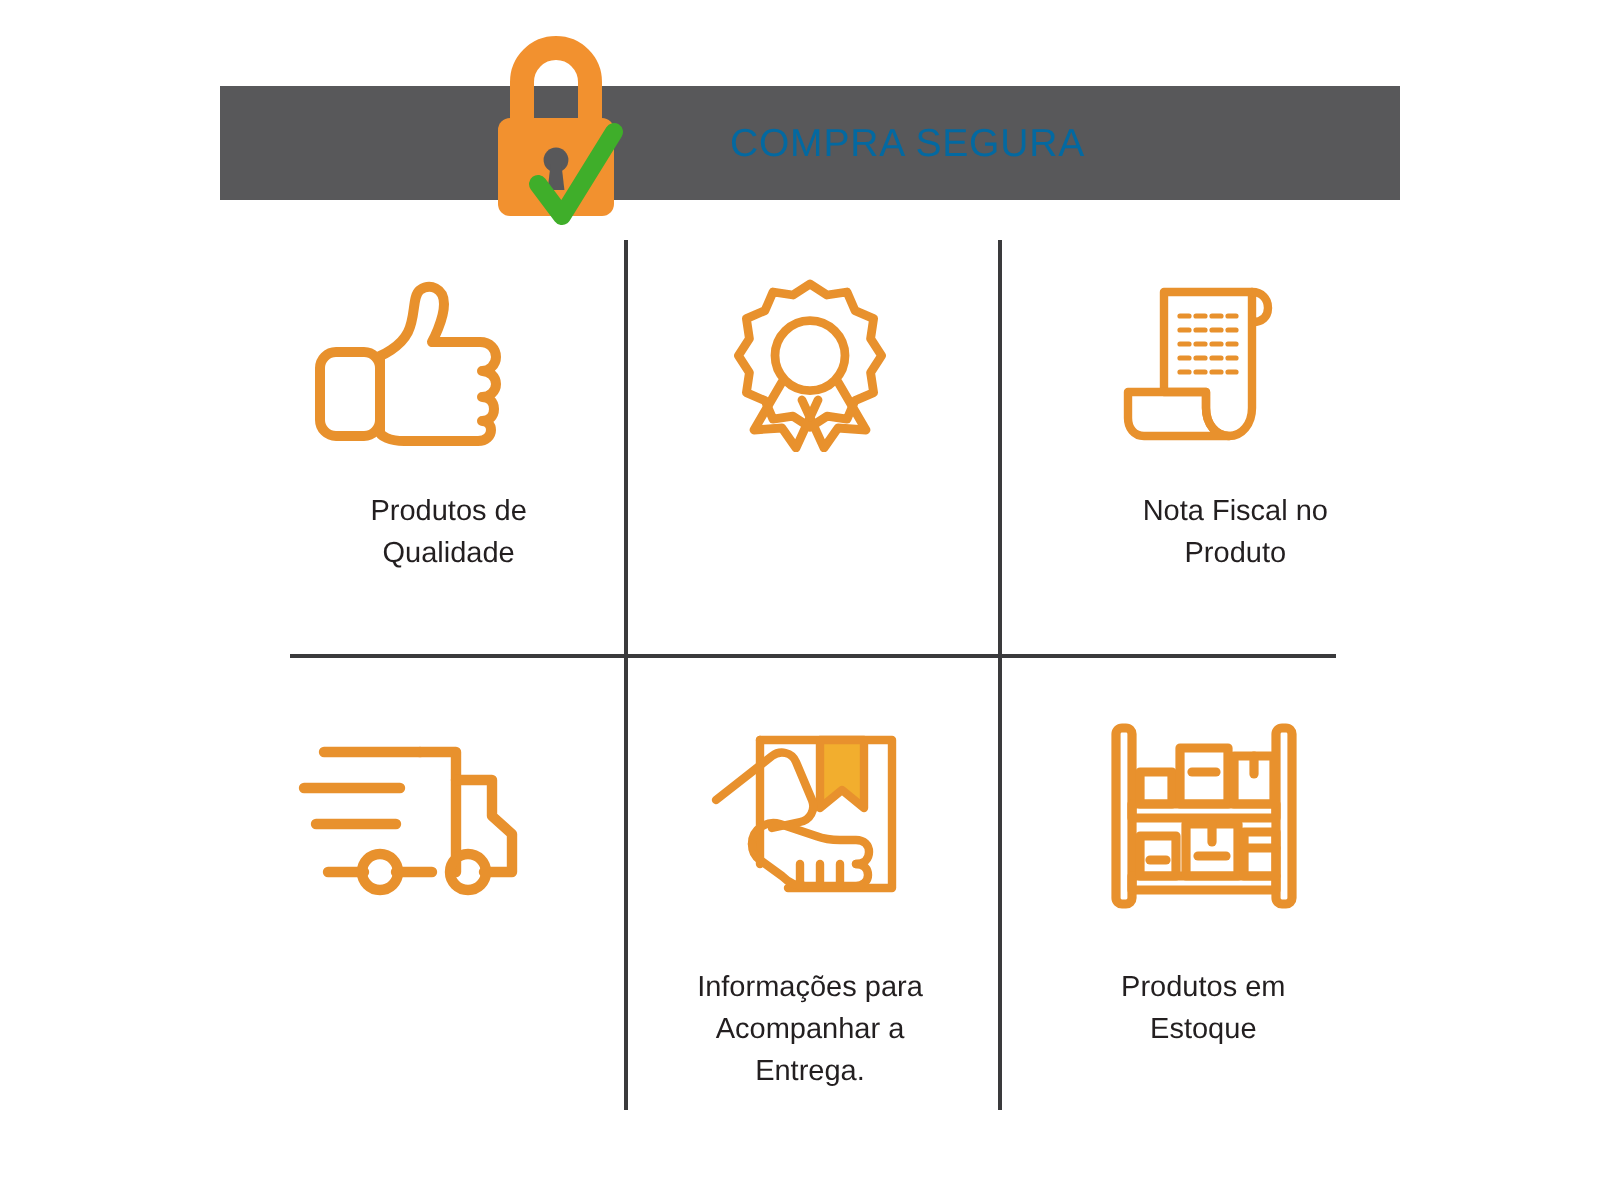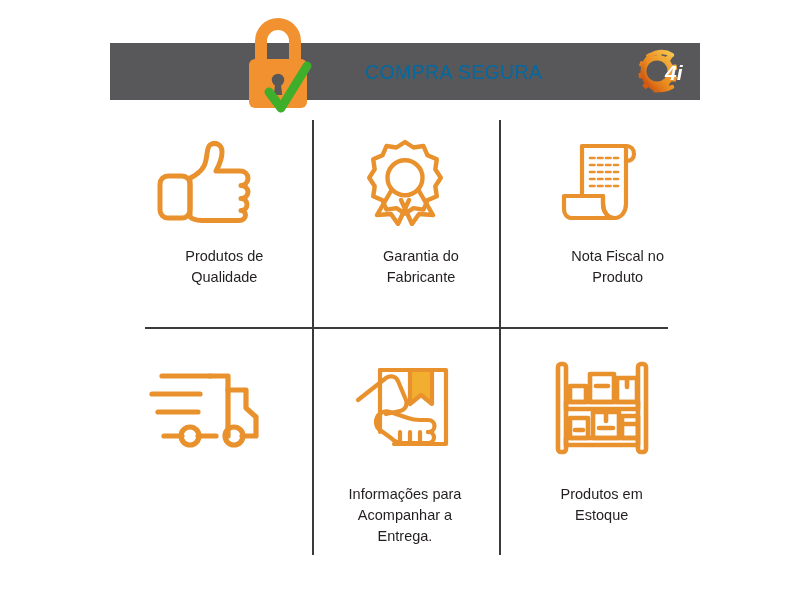--- a/index.html
+++ b/index.html
@@ -123,46 +123,20 @@
 </style>
 </head>
 <body>
 
 <div id="banner">
 
   <div id="header-bar"></div>
 
   <div id="header-title">COMPRA SEGURA</div>
 
-  <div id="brand-logo">
-    <svg width="58" height="50" viewBox="0 0 58 50" aria-hidden="true">
-      <defs>
-        <linearGradient id="gearGrad" x1="0" y1="1" x2="1" y2="0">
-          <stop offset="0%" stop-color="#C2410C"></stop>
-          <stop offset="45%" stop-color="#EA8A1E"></stop>
-          <stop offset="100%" stop-color="#F9C74F"></stop>
-        </linearGradient>
-      </defs>
-
-      <g transform="translate(25,25)">
-        <path d="M -1.5,-19.5 L 3.5,-19.5 L 4.6,-15.6 L 8.8,-14.2 L 11.8,-17 L 15.4,-13.7
-                 L 13.1,-10.2 L 15.2,-6.3 L 19.3,-6.6 L 20.4,-1.8 L 16.7,-0.2 L 16.6,4.3
-                 L 20.2,6.1 L 18.6,10.7 L 14.6,10.2 L 11.9,13.7 L 13.8,17.3 L 9.6,19.9
-                 L 7,16.8 L 2.7,17.6 L 1.5,21.5 L -3.4,21.2 L -4.2,17.3 L -8.3,15.7
-                 L -11.5,18.3 L -14.8,14.7 L -12.2,11.4 L -13.9,7.3 L -18,7.2 L -18.7,2.4
-                 L -14.9,1.1 L -14.4,-3.3 L -18.2,-5.4 L -16.3,-9.9 L -12.3,-9.1 L -9.4,-12.4
-                 L -11.1,-16.1 L -6.8,-18.4 L -4.3,-15.2 L -0.1,-15.8 Z" fill="url(#gearGrad)"></path>
-        <circle cx="0" cy="0" r="10.6" fill="#58585a"></circle>
-      </g>
-
-      <path d="M 40 9 A 19 19 0 1 0 40 41" fill="none" stroke="url(#gearGrad)" stroke-width="4.4" stroke-linecap="round"></path>
-
-      <text x="33" y="34" font-family="&quot;Liberation Sans&quot;, sans-serif" font-size="21" font-weight="bold" font-style="italic" fill="#ffffff">4i</text>
-    </svg>
-  </div>
 
   <div id="lock-badge">
     <svg width="70" height="100" viewBox="0 0 70 100" aria-hidden="true">
 
       <path d="M 18 44 L 18 23 A 17 17 0 0 1 52 23 L 52 44" fill="none" stroke="#F2912F" stroke-width="12" stroke-linecap="butt"></path>
 
       <rect x="6" y="41" width="58" height="49" rx="6" fill="#F2912F"></rect>
 
       <circle cx="35" cy="62" r="6.2" fill="#58585a"></circle>
       <path d="M 32.3 64 L 37.7 64 L 39.2 77 L 30.8 77 Z" fill="#58585a"></path>
@@ -206,22 +180,20 @@
 
             <path d="M 50 4 L 58.5 9.5 L 68.5 8 L 72.5 17.3 L 81.8 21.3 L 80.3 31.3
                      L 85.8 39.8 L 80.3 48.3 L 81.8 58.3 L 72.5 62.3 L 68.5 71.6
                      L 58.5 70.1 L 50 75.6 L 41.5 70.1 L 31.5 71.6 L 27.5 62.3
                      L 18.2 58.3 L 19.7 48.3 L 14.2 39.8 L 19.7 31.3 L 18.2 21.3
                      L 27.5 17.3 L 31.5 8 L 41.5 9.5 Z"></path>
             <circle cx="50" cy="39.8" r="17.5"></circle>
           </g>
         </svg>
       </div>
-      <div class="feature-label">Garantia do
-Fabricante</div>
     </div>
 
     <div class="feature row-1 feature-invoice">
       <div class="feature-icon">
         <svg width="100" height="88" viewBox="0 0 100 88" aria-hidden="true">
           <g fill="none" stroke="#E8912D" stroke-width="4.2" stroke-linejoin="round" stroke-linecap="round">
 
             <path d="M 30 8 L 74 8 L 74 66 C 74 74 69 80 62.5 80
                      C 56 80 51 74 51 66 L 51 58 L 30 58 Z"></path>
 

